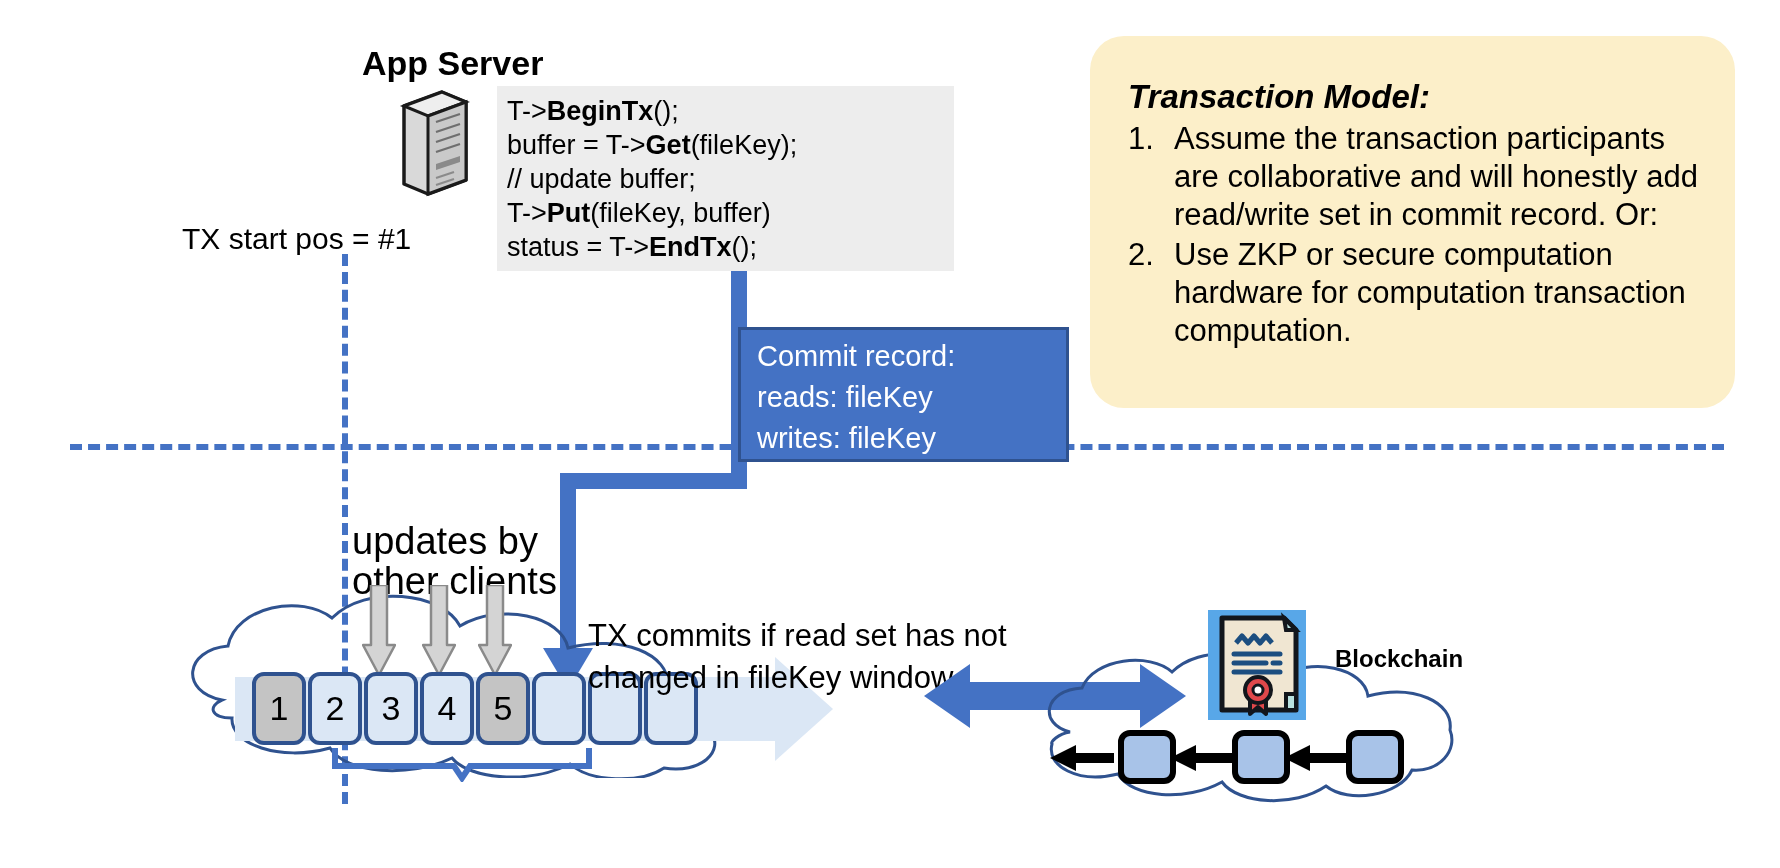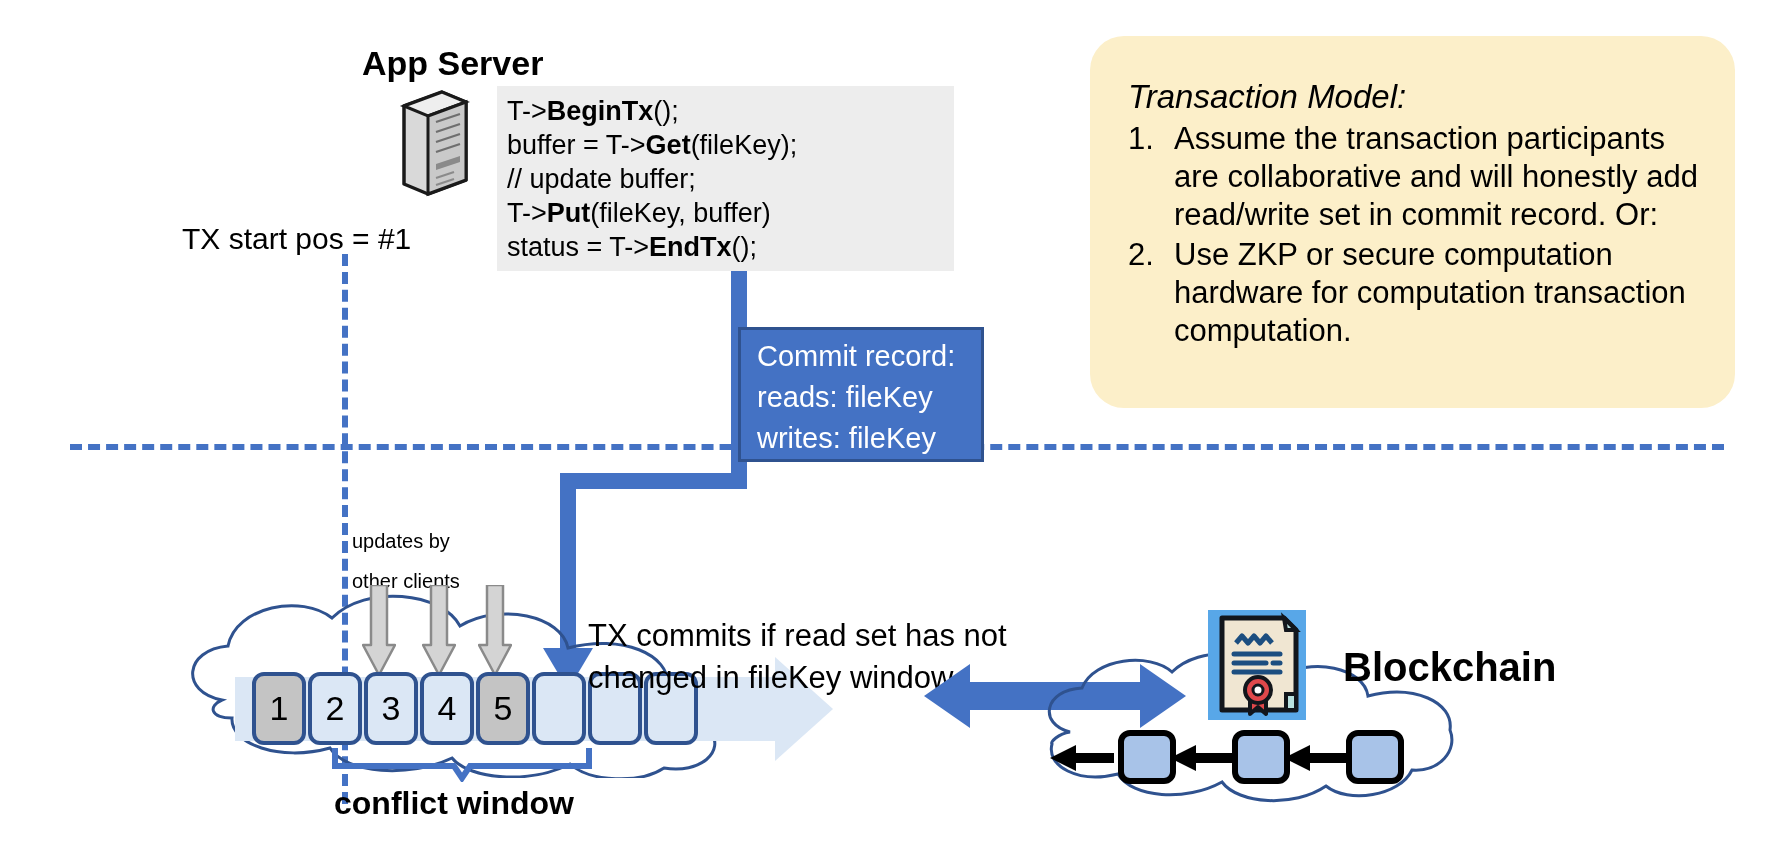--- a/index.html
+++ b/index.html
@@ -68,21 +68,21 @@
   
   #divider-dashed {
     left: 70px; top: 444px;
     width: 1654px; height: 0;
     border-top: 6px dashed #4472c4;
   }
 
   
   #commit-record {
     left: 738px; top: 327px;
-    width: 246px; height: 135px;
+    width: 331px; height: 135px;
     background: #4472c4;
     border: 3px solid #2f528f;
     box-sizing: border-box;
     padding: 6px 0 0 16px;
   }
   #commit-record .line {
     font-size: 29px;
     line-height: 41px;
     color: #ffffff;
     white-space: nowrap;
@@ -108,21 +108,21 @@
     left: 543px; top: 648px;
     width: 0; height: 0;
     border-left: 25px solid transparent;
     border-right: 25px solid transparent;
     border-top: 42px solid #4472c4;
   }
 
   
   #updates-label {
     left: 352px; top: 521px;
-    font-size: 20px;
+    font-size: 38px;
     line-height: 40px;
     color: #000000;
     white-space: nowrap;
   }
 
   
   #tx-commits-note {
     left: 588px; top: 615px;
     font-size: 31px;
     line-height: 42px;
@@ -184,25 +184,24 @@
 
   
   #chain-cloud { left: 1040px; top: 650px; width: 420px; height: 160px; }
 
   
   #cert-icon { left: 1208px; top: 610px; width: 98px; height: 110px; }
 
   
   #blockchain-label {
     left: 1335px; top: 645px;
-    font-size: 40px;
+    font-size: 24px;
     font-weight: bold;
     color: #000000;
     white-space: nowrap;
-    margin-left: 8px;
   }
 
   
   .chain-block {
     width: 58px; height: 54px;
     background: #a8c3e8;
     border: 6px solid #000000;
     border-radius: 12px;
     box-sizing: border-box;
   }
@@ -218,21 +217,21 @@
   #tx-model-card {
     left: 1090px; top: 36px;
     width: 645px; height: 372px;
     background: #fcefc9;
     border-radius: 34px;
     box-sizing: border-box;
     padding: 42px 30px 0 38px;
   }
   #tx-model-title {
     font-size: 33px;
-    font-weight: normal;
+    font-weight: bold;
     font-style: italic;
     color: #000000;
     margin-bottom: 4px;
   }
   .tx-item {
     display: flex;
     font-size: 31px;
     line-height: 38px;
     color: #000000;
     margin-top: 2px;
@@ -336,21 +335,20 @@
   <div class="abs" id="tx-commits-note">
     <div>TX commits if read set has not</div>
     <div>changed in fileKey window</div>
   </div>
 
   <div class="abs" id="conflict-brace">
     <svg width="260" height="34" viewBox="0 0 260 34">
       <path d="M 3 0 L 3 18 L 122 18 L 130 30 L 138 18 L 257 18 L 257 0" fill="none" stroke="#4472c4" stroke-width="6" stroke-linejoin="miter"></path>
     </svg>
   </div>
-  <div class="abs" id="conflict-window-label">conflict window</div>
 
   <div class="abs" id="double-arrow">
     <svg width="262" height="72" viewBox="0 0 262 72">
       <polygon points="0,36 46,4 46,22 216,22 216,4 262,36 216,68 216,50 46,50 46,68" fill="#4472c4"></polygon>
     </svg>
   </div>
 
   <div class="abs" id="chain-cloud">
     <svg width="420" height="160" viewBox="0 0 420 160">
       <g fill="none" stroke="#2f528f" stroke-width="3">

